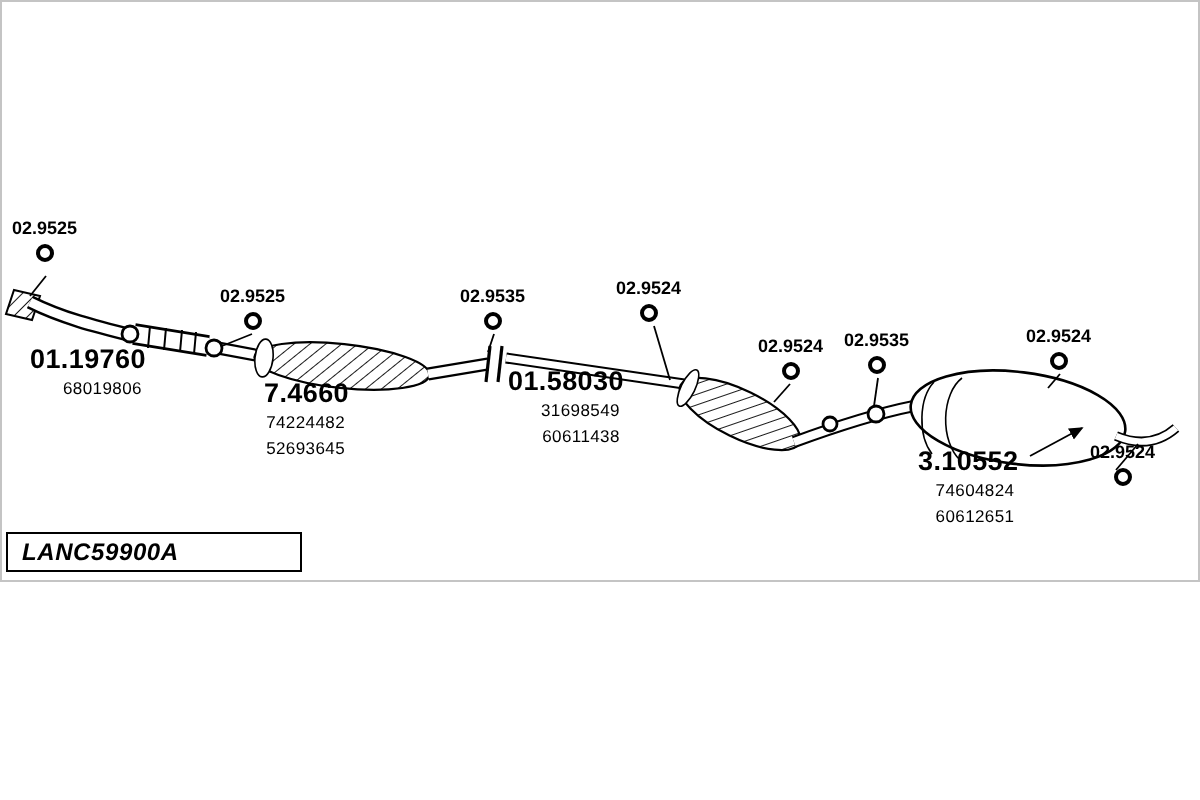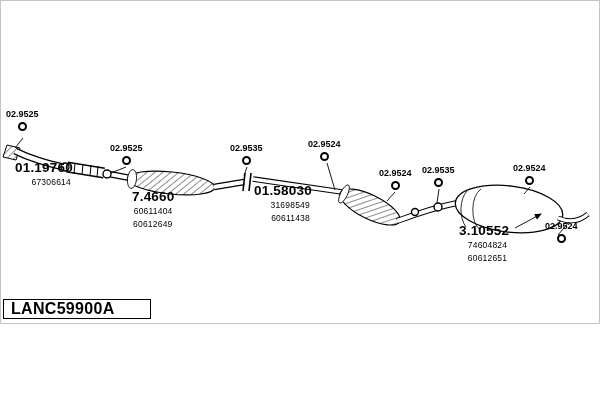--- a/index.html
+++ b/index.html
@@ -2,21 +2,21 @@
 <html><head>
 <meta charset="utf-8">
 <style>
   * { margin: 0; padding: 0; box-sizing: border-box; }
   html, body { background: #ffffff; }
   body { font-family: "Liberation Sans", sans-serif; color: #000; }
 
   .stage {
     position: relative;
     width: 600px;
-    height: 324px;
+    height: 291px;
     background: #ffffff;
     border: 1px solid #c4c4c4;
     overflow: hidden;
   }
   .stage svg { position: absolute; left: 0; top: 0; }
 
   .label { position: absolute; display: flex; flex-direction: column; }
 
   
   .part { align-items: flex-end; }
@@ -39,21 +39,21 @@
     left: 2px;
     bottom: 4px;
     width: 148px;
     height: 20px;
     border: 1.5px solid #000;
     background: #fff;
     display: flex;
     align-items: center;
     padding-left: 7px;
   }
-  .footer-box span { font-size: 16px; font-weight: bold; letter-spacing: 0.3px; }
+  .footer-box span { font-size: 12px; font-weight: bold; letter-spacing: 0.3px; font-style: italic; }
 </style>
 </head>
 <body>
 
 <div class="stage">
 
   <svg width="600" height="400" viewBox="0 0 600 400">
     <defs>
       <pattern id="hatch" width="5" height="5" patternUnits="userSpaceOnUse" patternTransform="rotate(45)">
         <line x1="0" y1="0" x2="0" y2="5" stroke="#000" stroke-width="0.9"></line>
@@ -175,28 +175,28 @@
   </div>
   <div class="label gasket" style="left:512px; top:162px">
     <span class="gcode">02.9524</span>
     <span class="ring"></span>
   </div>
   <div class="label gasket" style="left:544px; top:220px">
     <span class="gcode">02.9524</span>
     <span class="ring"></span>
   </div>
 
-  <div class="label part" style="left:14px; top:160px">
+  <div class="label part" style="left:14px; top:172px">
     <span class="pcode">01.19760</span>
-    <span class="sub">67306614</span>
+    <span class="sub">68019806</span>
   </div>
   <div class="label part" style="left:131px; top:189px">
     <span class="pcode">7.4660</span>
-    <span class="sub">60611404</span>
-    <span class="sub">60612649</span>
+    <span class="sub">74224482</span>
+    <span class="sub">52693645</span>
   </div>
   <div class="label part" style="left:253px; top:183px">
     <span class="pcode">01.58030</span>
     <span class="sub">31698549</span>
     <span class="sub">60611438</span>
   </div>
   <div class="label part" style="left:458px; top:223px">
     <span class="pcode">3.10552</span>
     <span class="sub">74604824</span>
     <span class="sub">60612651</span>

